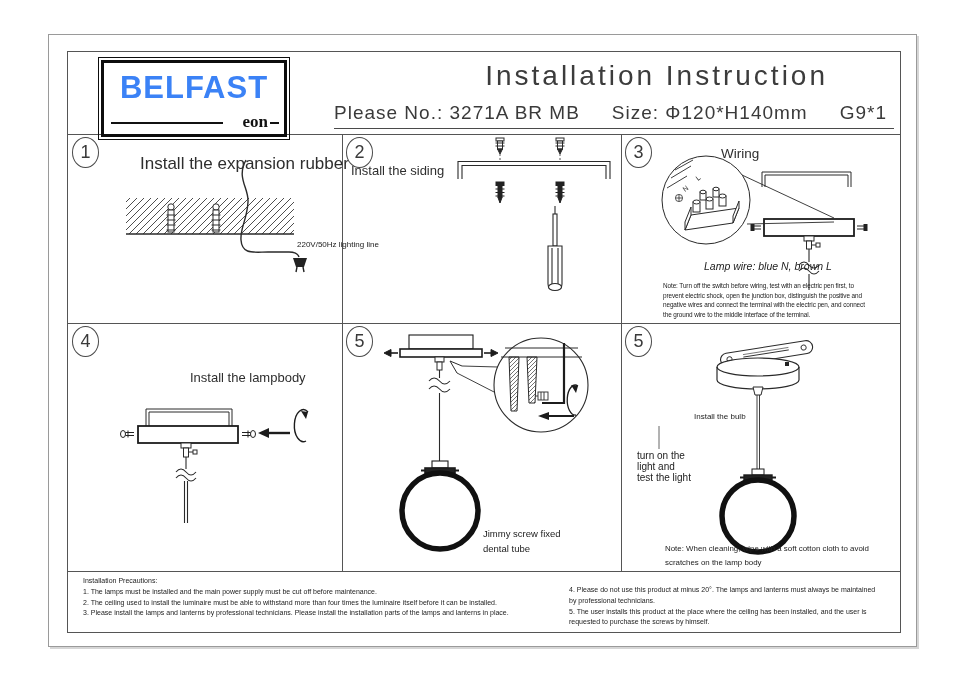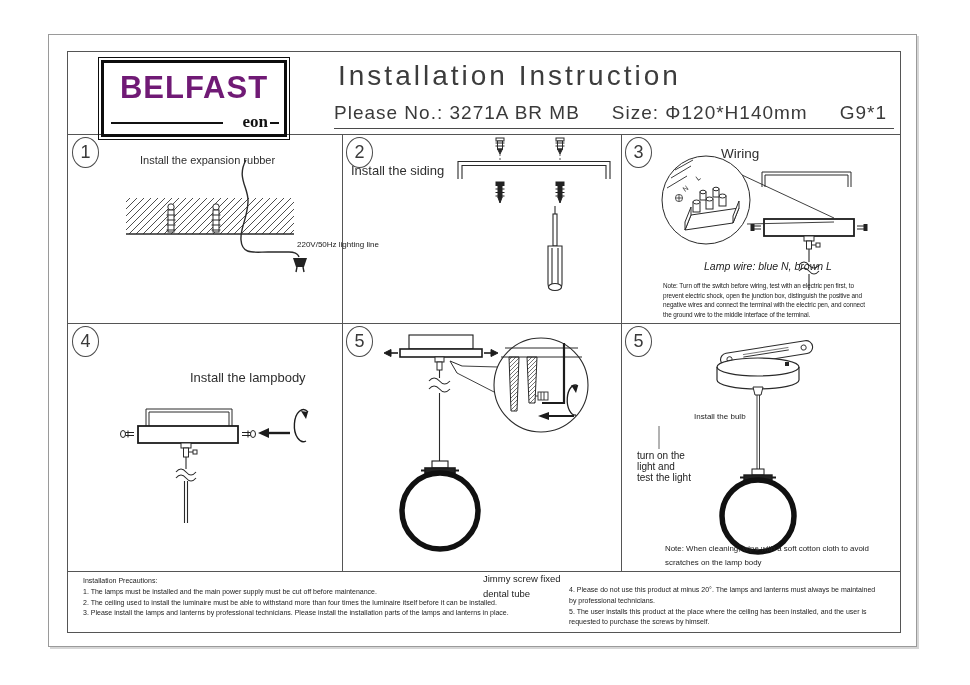--- a/index.html
+++ b/index.html
@@ -8,25 +8,25 @@
   .page{left:48px;top:34px;width:867px;height:611px;border:1px solid #9a9a9a;box-shadow:2px 2px 0 #d6d6d6;}
   .frame{left:67px;top:51px;width:832px;height:580px;border:1px solid #555;}
   .hline{background:#555;height:1px;}
   .vline{background:#555;width:1px;}
   .cell{position:absolute;}
   .num-badge{position:absolute;left:4px;top:3px;width:25px;height:29px;border:1.2px solid #4a4a4a;border-radius:50%;display:flex;align-items:center;justify-content:center;font-size:18px;color:#3a3a3a;background:#fff;}
   .caption{position:absolute;white-space:nowrap;color:#2e2e2e;}
   .smalltext{position:absolute;white-space:nowrap;color:#222;padding-left:48px;}
   svg{position:absolute;left:0;top:0;}
   .logo-box{left:33px;top:8px;width:180px;height:71px;border:3px solid #0d0d0d;outline:1px solid #0d0d0d;outline-offset:2px;background:#fff;}
-  .logo-name{position:absolute;left:0;right:0;top:7px;text-align:center;font-weight:bold;font-size:31px;letter-spacing:1px;color:#701a75;}
+  .logo-name{position:absolute;left:0;right:0;top:7px;text-align:center;font-weight:bold;font-size:31px;letter-spacing:1px;color:#3b82f6;}
   .logo-line{position:absolute;left:7px;bottom:10px;height:2px;background:#111;width:112px;}
   .logo-line2{position:absolute;right:5px;bottom:10px;height:2px;background:#111;width:9px;}
   .logo-sub{position:absolute;right:16px;bottom:2px;font-family:"Liberation Serif","DejaVu Serif",serif;font-weight:bold;font-size:17px;color:#111;margin-top:12px;}
-  .doc-title{left:270px;top:8px;width:490px;text-align:left;font-size:28px;letter-spacing:3px;color:#3c3c3c;white-space:nowrap;}
+  .doc-title{left:270px;top:8px;width:490px;text-align:right;font-size:28px;letter-spacing:3px;color:#3c3c3c;white-space:nowrap;}
   .model-row{left:266px;top:50px;width:560px;height:26px;border-bottom:1px solid #4a4a4a;display:flex;column-gap:32px;align-items:baseline;font-size:19px;letter-spacing:1px;color:#3a3a3a;white-space:nowrap;}
   .notes{position:absolute;color:#222;}
   .notes div{white-space:nowrap;}
 </style>
 </head>
 <body>
 
 <div class="abs page"></div>
 
 <div class="abs frame">
@@ -85,21 +85,21 @@
       <g>
         <path d="M178,26 C168,44 181,54 180,68 C179,86 172,94 173,106 C174,121 186,118 200,118 L221,118 C227,118 230,120 231,123" fill="none" stroke="#2a2a2a" stroke-width="1.4"></path>
       </g>
       <g>
         <path d="M225,124 L239,124 L236,133 L228,133 Z" fill="#222"></path>
         <line x1="229" y1="133" x2="228" y2="138" stroke="#222" stroke-width="1.4"></line>
         <line x1="235" y1="133" x2="236" y2="138" stroke="#222" stroke-width="1.4"></line>
       </g>
     </svg>
     <div class="num-badge">1</div>
-    <div class="caption" style="left:72px;top:20px;font-size:11px;">Install the expansion rubber</div>
+    <div class="caption" style="left:72px;top:20px;font-size:17px;">Install the expansion rubber</div>
     <div class="smalltext" style="left:181px;top:106px;font-size:8px;">220V/50Hz lighting line</div>
   </div>
 
   <div class="cell" style="left:274px;top:82px;width:279px;height:189px;">
     <svg width="279" height="189" viewBox="0 0 279 189">
       <g fill="none" stroke="#2a2a2a" stroke-width="1.1">
         <path d="M116,45 L116,27.5 L268,27.5 L268,45"></path>
         <path d="M120,45 L120,31.5 L264,31.5 L264,45"></path>
       </g>
       <g stroke="#2a2a2a" stroke-width="1">
@@ -324,21 +324,21 @@
           <path d="M234,92 A8,15 0 1 1 236,63" fill="none" stroke="#1c1c1c" stroke-width="1.3"></path>
           <path d="M236,63 L229,62 L234,70 Z" fill="#1c1c1c"></path>
         </g>
         <g>
           <line x1="232" y1="93" x2="204" y2="93" stroke="#1c1c1c" stroke-width="2"></line>
           <path d="M196,93 L207,89 L207,97 Z" fill="#1c1c1c"></path>
         </g>
       </g>
     </svg>
     <div class="num-badge">5</div>
-    <div class="notes" style="left:141px;top:203px;font-size:9.5px;line-height:15px;margin-top:45px;">
+    <div class="notes" style="left:141px;top:203px;font-size:9.5px;line-height:15px;">
       <div>Jimmy screw fixed</div>
       <div>dental tube</div>
     </div>
   </div>
 
   <div class="cell" style="left:553px;top:271px;width:279px;height:248px;">
     <svg width="279" height="248" viewBox="0 0 279 248">
       <g transform="rotate(-9 145 30)" stroke="#2a2a2a" fill="#fff">
         <rect x="99" y="24" width="93" height="13" rx="6.5" stroke-width="1.1"></rect>
         <circle cx="108" cy="30.5" r="2.6" stroke-width="0.9"></circle>

